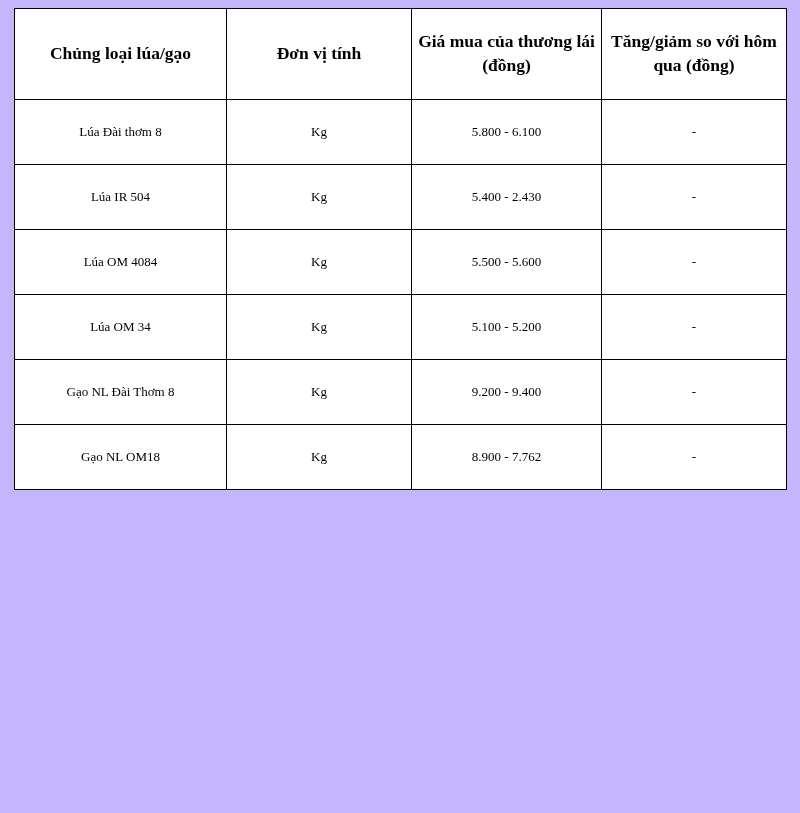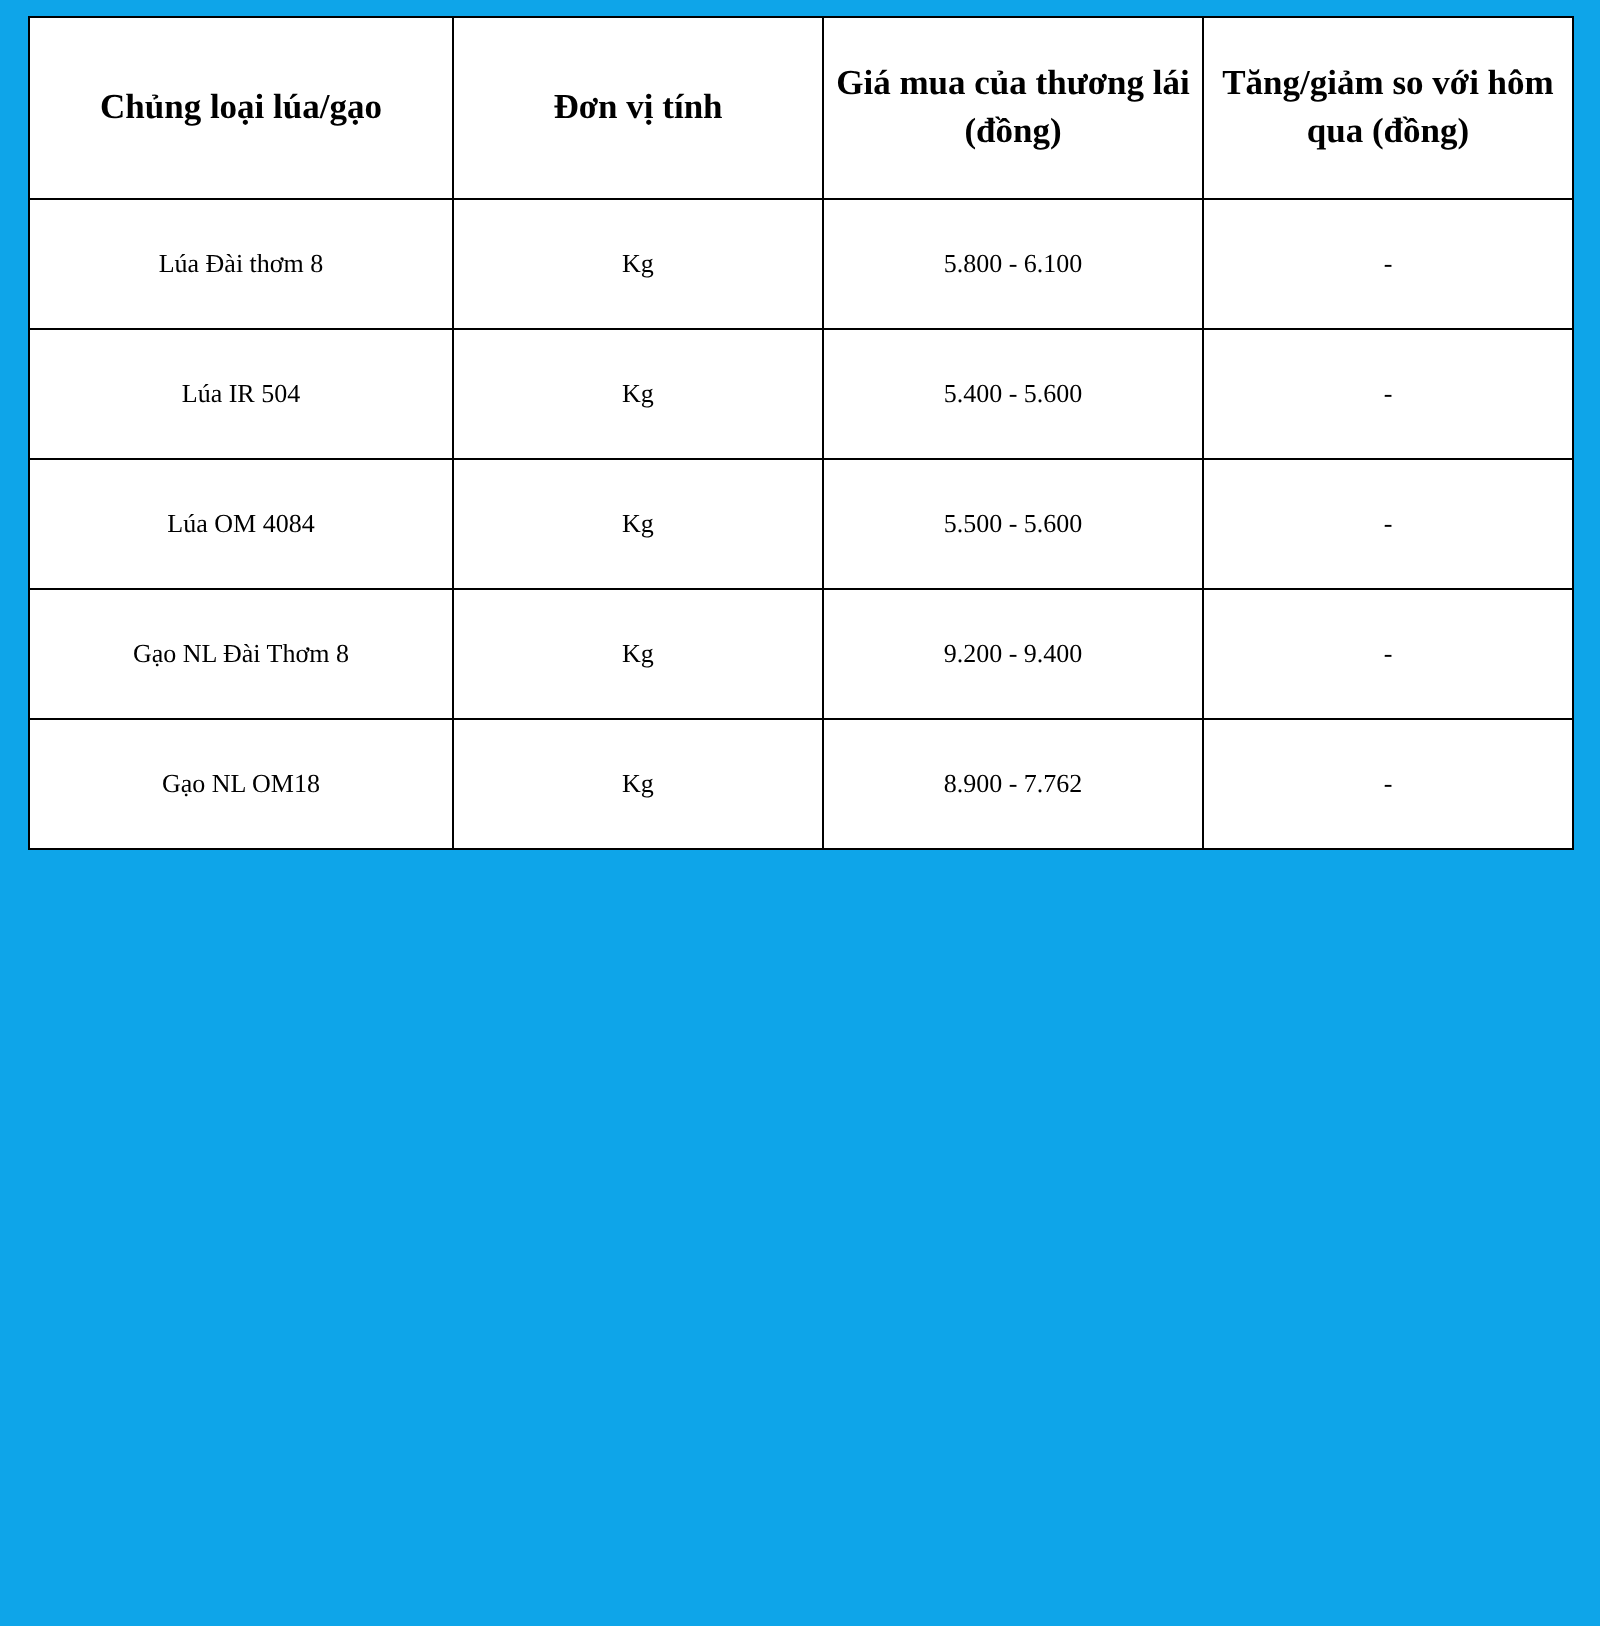--- a/index.html
+++ b/index.html
@@ -12,21 +12,21 @@
     height: 813px;
     font-family: "Liberation Serif", "DejaVu Serif", serif;
     color: #000000;
     overflow: hidden;
   }
   .page {
     width: 800px;
     height: 813px;
     box-sizing: border-box;
     padding: 8px 14px 10px 14px;
-    background: #0ea5e9;
+    background: #c4b5fd;
   }
   table.price-table {
     border-collapse: collapse;
     width: 772px;
     table-layout: fixed;
     background: #ffffff;
   }
   table.price-table col.c0 { width: 212px; }
   table.price-table col.c1 { width: 185px; }
   table.price-table col.c2 { width: 190px; }
@@ -76,27 +76,33 @@
     <tbody>
       <tr>
         <td>Lúa Đài thơm 8</td>
         <td>Kg</td>
         <td>5.800 - 6.100</td>
         <td class="cell-dash">-</td>
       </tr>
       <tr>
         <td>Lúa IR 504</td>
         <td>Kg</td>
-        <td>5.400 - 5.600</td>
+        <td>5.400 - 2.430</td>
         <td class="cell-dash">-</td>
       </tr>
       <tr>
         <td>Lúa OM 4084</td>
         <td>Kg</td>
         <td>5.500 - 5.600</td>
+        <td class="cell-dash">-</td>
+      </tr>
+      <tr>
+        <td>Lúa OM 34</td>
+        <td>Kg</td>
+        <td>5.100 - 5.200</td>
         <td class="cell-dash">-</td>
       </tr>
       <tr>
         <td>Gạo NL Đài Thơm 8</td>
         <td>Kg</td>
         <td>9.200 - 9.400</td>
         <td class="cell-dash">-</td>
       </tr>
       <tr>
         <td>Gạo NL OM18</td>

